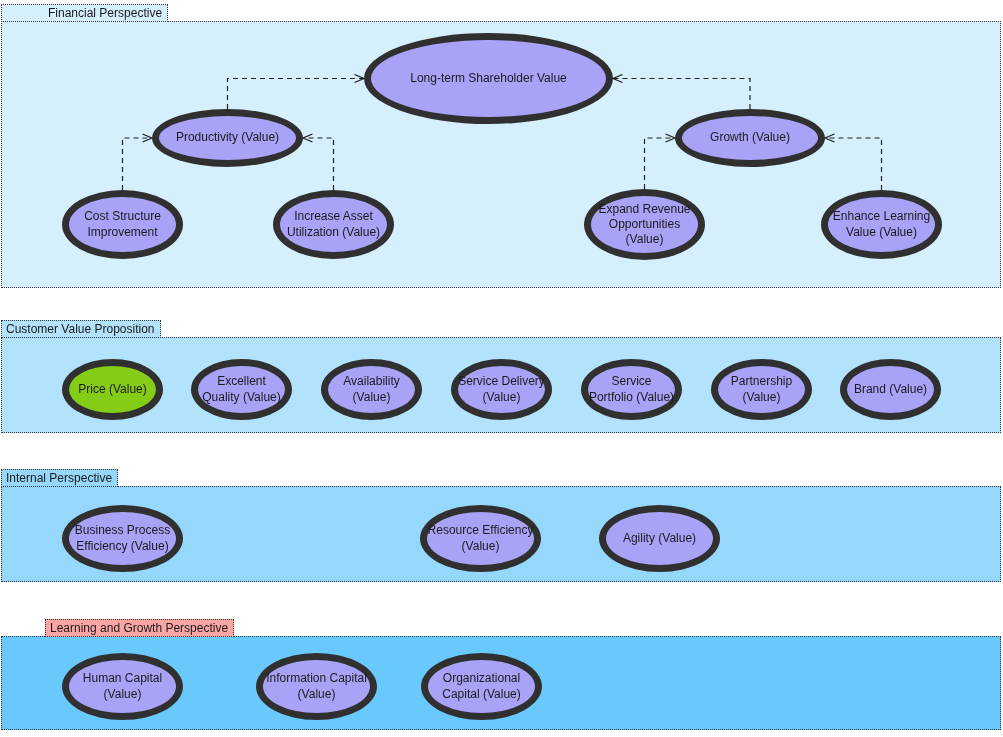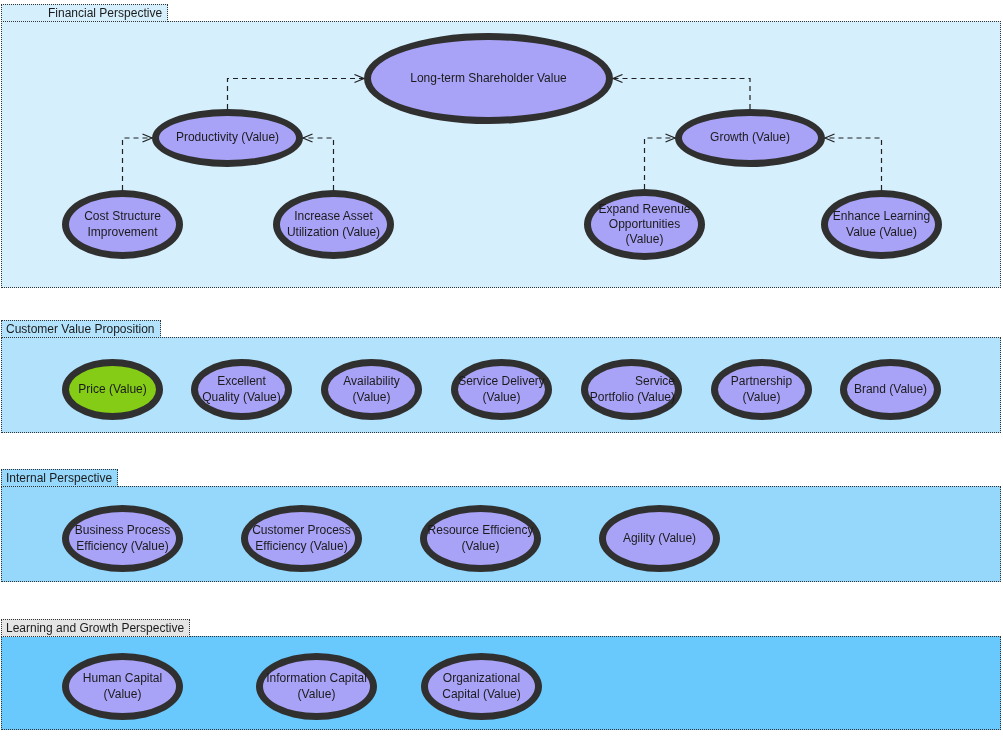--- a/index.html
+++ b/index.html
@@ -64,21 +64,21 @@
 <div id="canvas">
 
   <div class="band" style="top: 21px; height: 267px; background-color: rgb(213, 239, 253);"></div>
   <div class="band" style="top: 337px; height: 96px; background-color: rgb(179, 226, 252);"></div>
   <div class="band" style="top: 486px; height: 96px; background-color: rgb(149, 216, 252);"></div>
   <div class="band" style="top: 636px; height: 94px; background-color: rgb(105, 200, 252);"></div>
 
   <div class="band-tab" style="top: 4px; background-color: rgb(213, 239, 253); padding-left: 46px;"><span>Financial Perspective</span></div>
   <div class="band-tab" style="top: 320px; background-color: rgb(179, 226, 252);"><span>Customer Value Proposition</span></div>
   <div class="band-tab" style="top: 469px; background-color: rgb(149, 216, 252);"><span>Internal Perspective</span></div>
-  <div class="band-tab" style="top: 619px; background-color: #e5e5e5;"><span>Learning and Growth Perspective</span></div>
+  <div class="band-tab" style="top: 619px; background-color: #fca5a5; margin-left: 44px;"><span>Learning and Growth Perspective</span></div>
 
   <svg class="connectors" width="1003" height="737" viewBox="0 0 1003 737">
     <defs>
       <marker id="arrowOpen" markerUnits="userSpaceOnUse" markerWidth="12" markerHeight="10" refX="11" refY="5" orient="auto">
         <path class="arrowhead" d="M1.5,1 L11,5 L1.5,9" style="stroke: rgb(32, 32, 32);"></path>
       </marker>
     </defs>
     <path class="conn" d="M122.5,190 L122.5,138 L152,138" style="stroke: rgb(32, 32, 32);"></path>
     <path class="conn" d="M333.5,190 L333.5,138 L303,138" style="stroke: rgb(32, 32, 32);"></path>
     <path class="conn" d="M227.5,109 L227.5,78.5 L364,78.5" style="stroke: rgb(32, 32, 32);"></path>
@@ -114,35 +114,32 @@
     </div>
   <div class="node" style="left: 191px; top: 359px; width: 101px; height: 61px; background-color: rgb(169, 163, 248); border-color: rgb(48, 48, 48);">
       <span style="max-width:100px">Excellent Quality (Value)</span>
     </div>
   <div class="node" style="left: 321px; top: 359px; width: 101px; height: 61px; background-color: rgb(169, 163, 248); border-color: rgb(48, 48, 48);">
       <span style="max-width:80px">Availability (Value)</span>
     </div>
   <div class="node" style="left: 451px; top: 359px; width: 101px; height: 61px; background-color: rgb(169, 163, 248); border-color: rgb(48, 48, 48);">
       <span style="max-width:96px">Service Delivery (Value)</span>
     </div>
-  <div class="node" style="left: 581px; top: 359px; width: 101px; height: 61px; background-color: rgb(169, 163, 248); border-color: rgb(48, 48, 48); text-align: right;">
+  <div class="node" style="left: 581px; top: 359px; width: 101px; height: 61px; background-color: rgb(169, 163, 248); border-color: rgb(48, 48, 48);">
       <span style="max-width:96px">Service Portfolio (Value)</span>
     </div>
   <div class="node" style="left: 711px; top: 359px; width: 101px; height: 61px; background-color: rgb(169, 163, 248); border-color: rgb(48, 48, 48);">
       <span style="max-width:80px">Partnership (Value)</span>
     </div>
   <div class="node" style="left: 840px; top: 359px; width: 101px; height: 61px; background-color: rgb(169, 163, 248); border-color: rgb(48, 48, 48);">
       <span>Brand (Value)</span>
     </div>
 
   <div class="node" style="left: 62px; top: 505px; width: 121px; height: 67px; background-color: rgb(169, 163, 248); border-color: rgb(48, 48, 48);">
       <span style="max-width:108px">Business Process Efficiency (Value)</span>
-    </div>
-  <div class="node" style="left: 241px; top: 505px; width: 121px; height: 67px; background-color: rgb(169, 163, 248); border-color: rgb(48, 48, 48);">
-      <span style="max-width:108px">Customer Process Efficiency (Value)</span>
     </div>
   <div class="node" style="left: 420px; top: 505px; width: 121px; height: 67px; background-color: rgb(169, 163, 248); border-color: rgb(48, 48, 48);">
       <span style="max-width:118px">Resource Efficiency (Value)</span>
     </div>
   <div class="node" style="left: 599px; top: 505px; width: 121px; height: 67px; background-color: rgb(169, 163, 248); border-color: rgb(48, 48, 48);">
       <span>Agility (Value)</span>
     </div>
 
   <div class="node" style="left: 62px; top: 653px; width: 121px; height: 67px; background-color: rgb(169, 163, 248); border-color: rgb(48, 48, 48);">
       <span style="max-width:90px">Human Capital (Value)</span>

